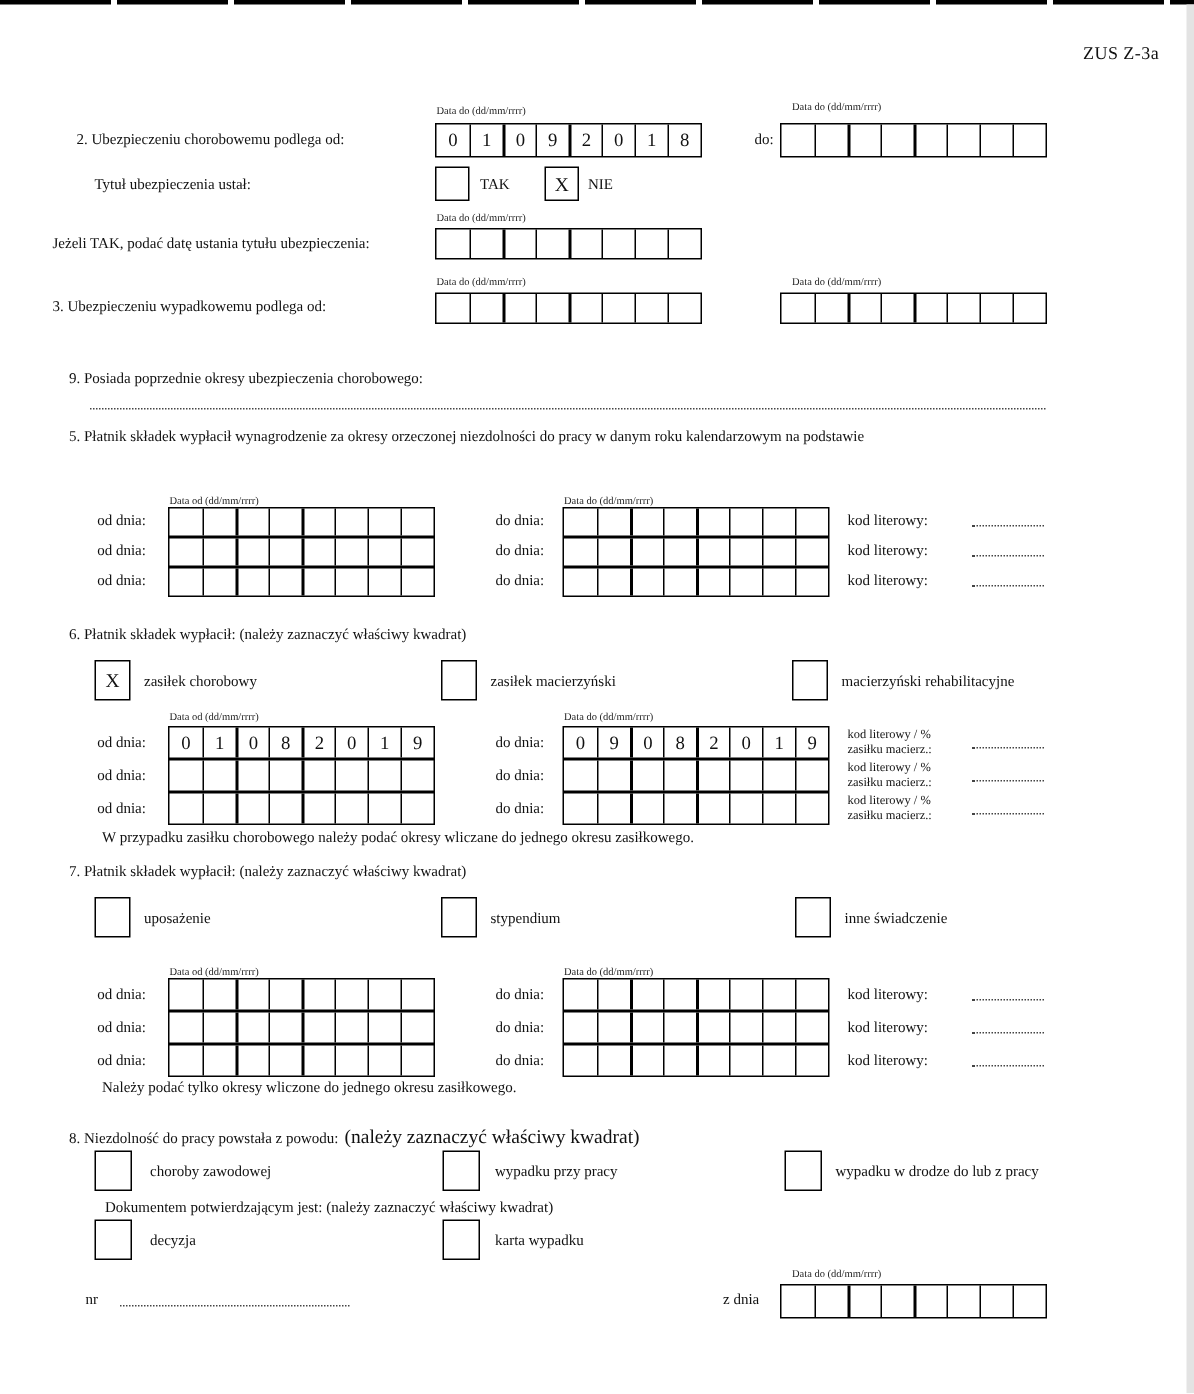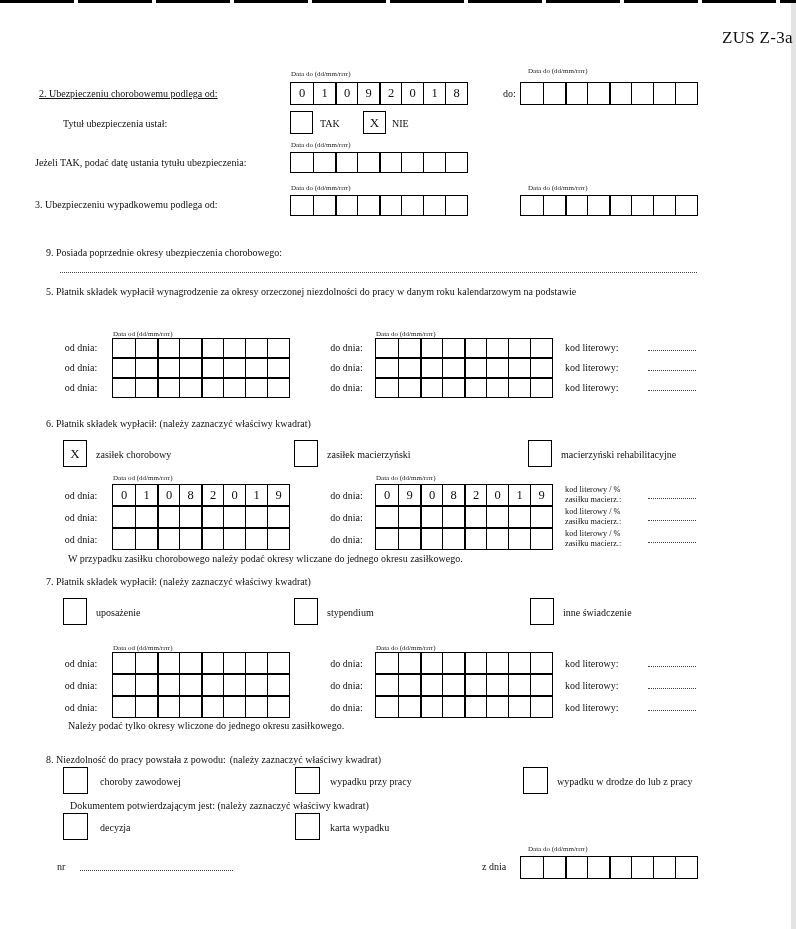--- a/index.html
+++ b/index.html
@@ -1,22 +1,22 @@
 <!DOCTYPE html>
 <html><head>
 <meta charset="utf-8">
 <style>
   html,body{margin:0;padding:0;background:#ffffff;}
   .page{position:relative;width:796px;height:929px;background:#ffffff;overflow:hidden;
         font-family:"Liberation Serif","DejaVu Serif",serif;color:#111;}
   .abs{position:absolute;white-space:nowrap;}
   .t{font-size:10px;line-height:11px;}
-  .ts{font-size:10px;line-height:11px;}
+  .ts{font-size:13px;line-height:11px;}
   .dlabel{font-size:7px;line-height:8px;color:#222;}
-  .title{font-size:17px;letter-spacing:0.3px;}
+  .title{font-size:12px;letter-spacing:0.3px;}
   .topbar{position:absolute;top:0;left:0;width:796px;height:3px;
           background:repeating-linear-gradient(90deg,#000 0 74px,#fff 74px 78px);}
   .rightedge{position:absolute;top:3px;right:0;width:5px;height:926px;background:#e3e3e3;}
   .grid{position:absolute;display:inline-flex;border:1.5px solid #000;background:#fff;box-sizing:border-box;}
   .grid .cell{width:22px;display:flex;align-items:center;justify-content:center;
               font-size:12.5px;border-left:1px solid #000;box-sizing:border-box;}
   .grid .cell:first-child{border-left:none;}
   .grid .cell.thick{border-left-width:2px;}
   .cb{position:absolute;border:1.6px solid #000;display:flex;align-items:center;justify-content:center;
       font-size:13px;background:#fff;box-sizing:border-box;}
@@ -37,21 +37,21 @@
   <div class="grid" style="left:290px;top:82px;height:23px;">
       <span class="cell">0</span>
       <span class="cell">1</span>
       <span class="cell thick">0</span>
       <span class="cell">9</span>
       <span class="cell thick">2</span>
       <span class="cell">0</span>
       <span class="cell">1</span>
       <span class="cell">8</span>
     </div>
-  <div class="abs t" style="left:39px;top:88px;text-decoration:underline;">2. Ubezpieczeniu chorobowemu podlega od:</div>
+  <div class="abs t" style="left:51px;top:88px;">2. Ubezpieczeniu chorobowemu podlega od:</div>
   <div class="abs t" style="left:503px;top:88px;">do:</div>
   <div class="abs dlabel" style="left:528px;top:67px;">Data do (dd/mm/rrrr)</div>
   <div class="grid" style="left:520px;top:82px;height:23px;">
       <span class="cell"></span>
       <span class="cell"></span>
       <span class="cell thick"></span>
       <span class="cell"></span>
       <span class="cell thick"></span>
       <span class="cell"></span>
       <span class="cell"></span>

